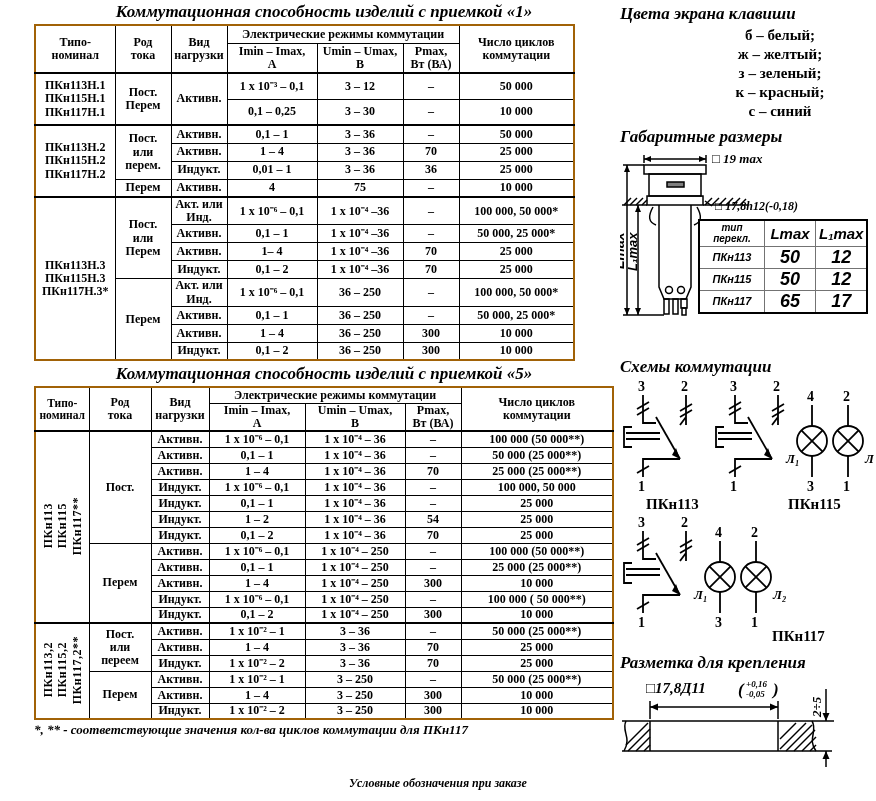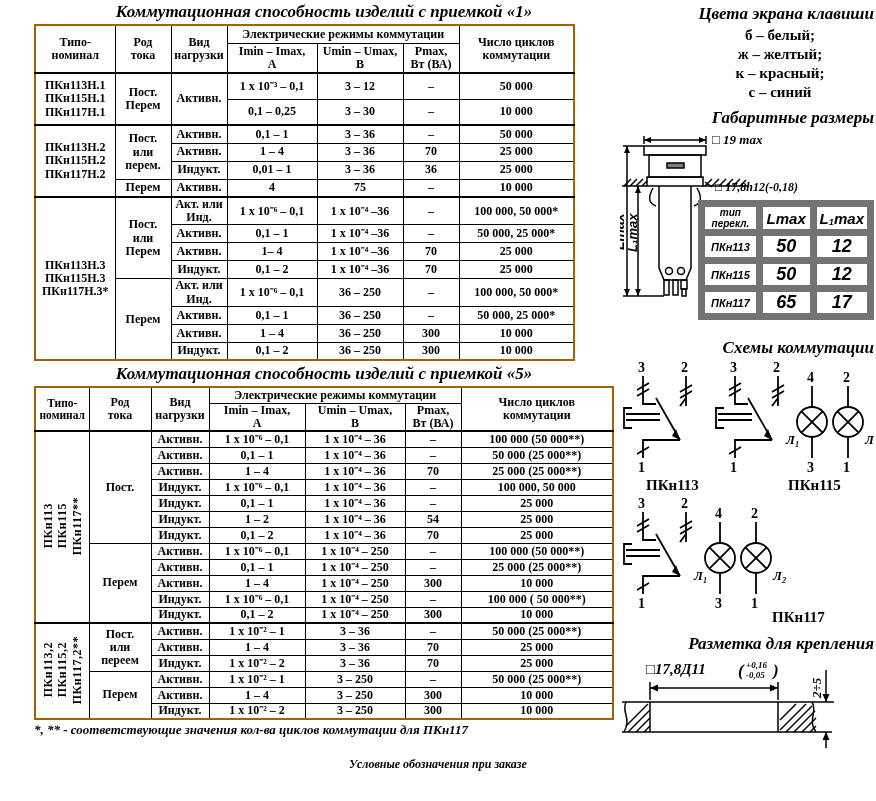--- a/index.html
+++ b/index.html
@@ -18,27 +18,27 @@
   tr.gs td{border-top:2px solid #000;}
   .t1 tr{height:18px;} .t2 tr{height:16px;}
   tr.h26{height:26px;} tr.h28{height:28px;} tr.h30{height:30px;}
   td.vert{padding:0;}
   .vtext{display:inline-block;writing-mode:vertical-rl;transform:rotate(180deg);
          white-space:pre-line;line-height:1.2;font-size:12px;letter-spacing:.5px;}
   .footnote{font-weight:bold;font-style:italic;font-size:13px;margin:2px 0 0 0;}
   .order{width:876px;margin-top:1px;}
   .order-title{text-align:center;font-weight:bold;font-style:italic;font-size:12px;margin:0;}
   .order-line{font-size:14px;font-weight:bold;margin:1px 0 0 34px;line-height:19px;}
-  .side-title{font-weight:bold;font-style:italic;font-size:17px;text-align:right;
+  .side-title{font-weight:bold;font-style:italic;font-size:17px;text-align:left;
               margin:0 0 2px 0;line-height:20px;}
   .color-list{padding-left:66px;font-weight:bold;font-size:15px;line-height:19px;margin-bottom:6px;text-align:center;}
   .dim-wrap{position:relative;height:208px;}
   .dim-table{position:absolute;left:78px;top:70px;border-collapse:collapse;border:2px solid #000;
              font-family:"Liberation Sans",sans-serif;font-weight:bold;font-style:italic;}
-  .dim-table td{border:7px solid #737373;text-align:center;padding:0 3px;}
+  .dim-table td{border:1px solid #737373;text-align:center;padding:0 3px;}
   .dim-table .c0{width:58px;font-size:11px;} .dim-table .c1{width:44px;} .dim-table .c2{width:44px;}
   .dim-table .hd0{font-size:10px;line-height:11px;}
   .dim-table .hd{font-size:15px;} .dim-table tr{height:20px;} .dim-table tr.hrow{height:26px;}
   .dim-table .num{font-size:18px;}
   svg text{fill:#000;font-family:"Liberation Serif",serif;font-weight:bold;}
   svg text.sans{font-family:"Liberation Sans",sans-serif;font-style:italic;}
   .schemes-wrap{margin-top:0;}
   .mount-wrap{margin-top:2px;}
 </style>
 </head>
@@ -377,20 +377,21 @@
 
     <div class="footnote">*, ** - соответствующие значения кол-ва циклов коммутации для ПКн117</div>
   </div>
 
   <div class="right">
 
     <div class="side-title">Цвета экрана клавиши</div>
     <div class="color-list">
       <div>б – белый;</div>
       <div>ж – желтый;</div>
+      <div>з – зеленый;</div>
       <div>к – красный;</div>
       <div>с – синий</div>
     </div>
 
     <div class="side-title">Габаритные размеры</div>
     <div class="dim-wrap">
       <svg width="254" height="204" viewBox="0 0 254 204">
         <g stroke="#000" stroke-width="1.5" fill="none">
           <rect x="24" y="16" width="62" height="9"></rect>
           <rect x="29" y="25" width="52" height="22"></rect>

